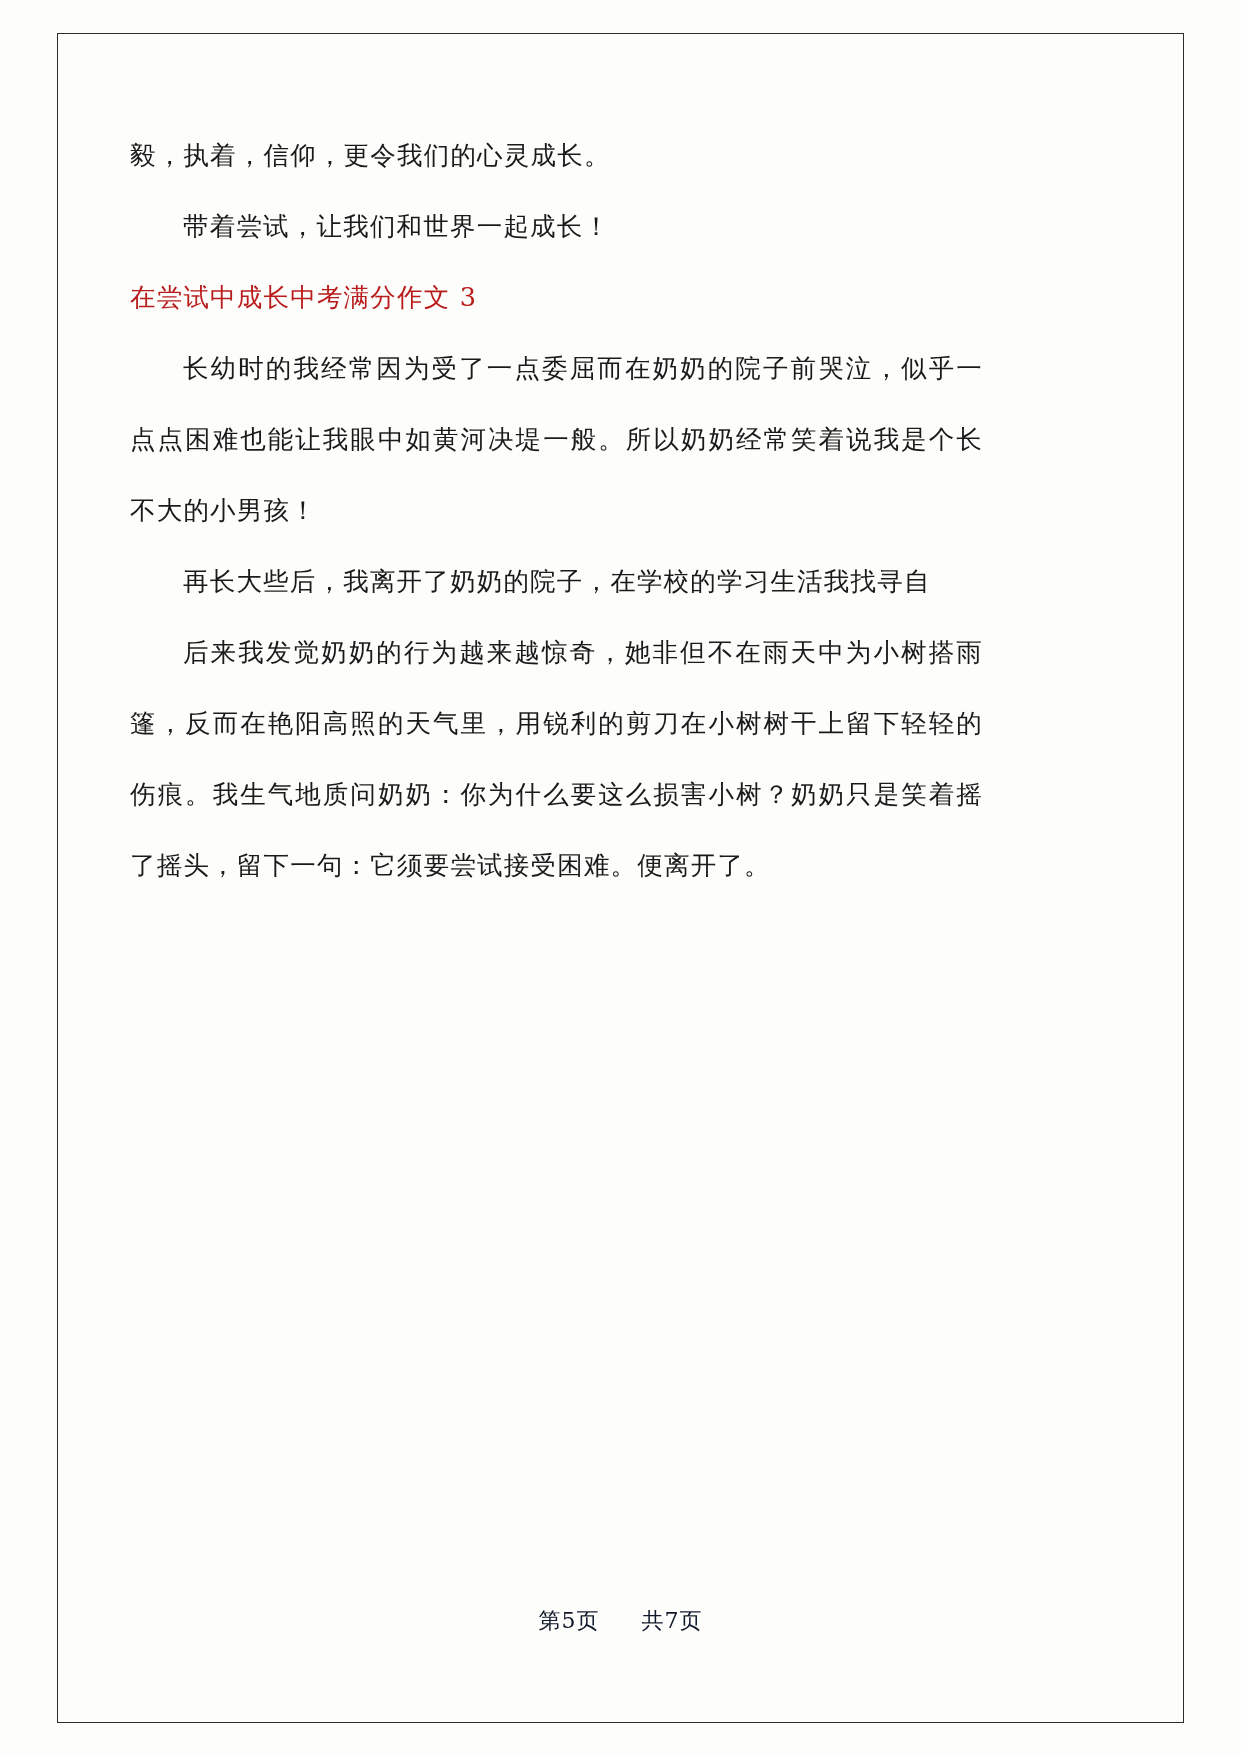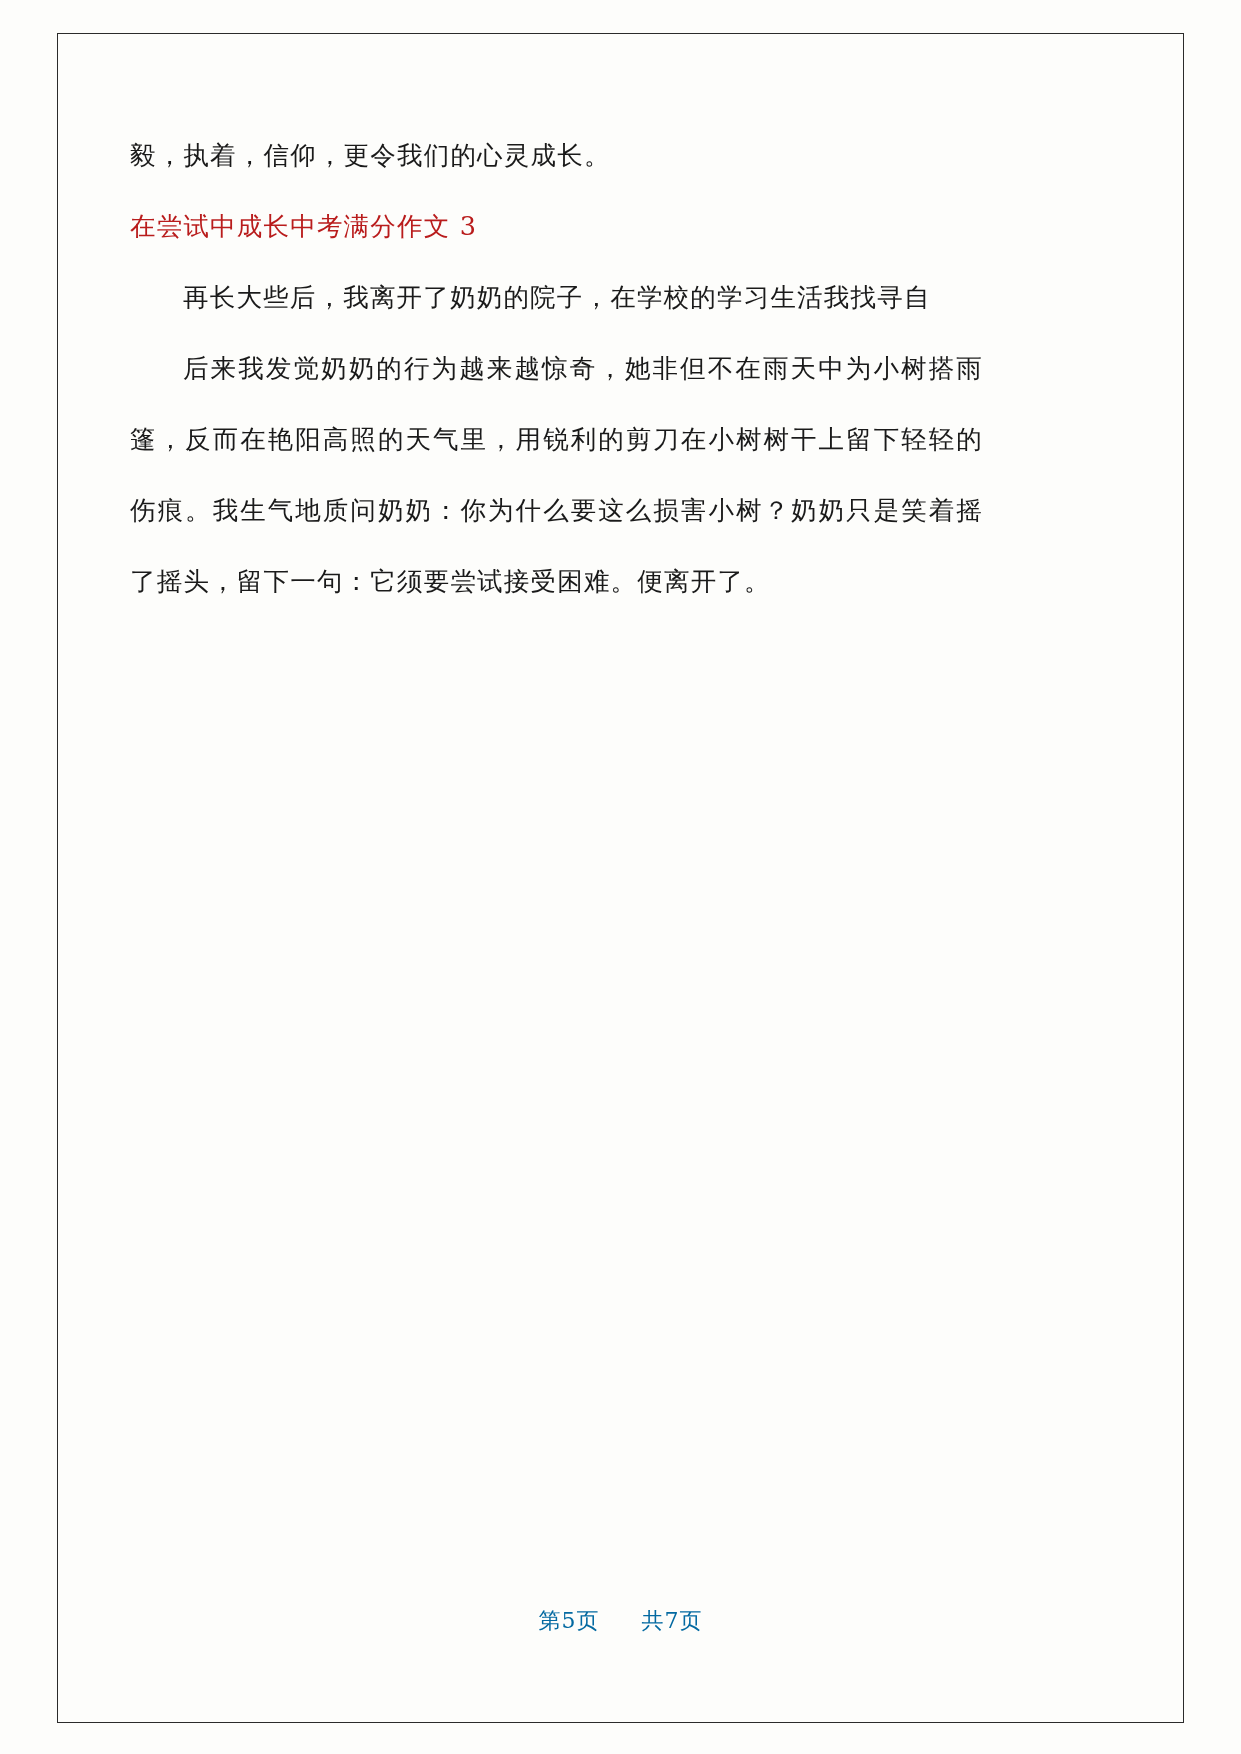--- a/index.html
+++ b/index.html
@@ -56,37 +56,39 @@
     margin: 0;
     font-family: "DejaVu Serif", "Liberation Serif", serif;
   }
   .footer {
     position: absolute;
     left: 0;
     right: 0;
     bottom: 118px;
     text-align: center;
     font-size: 22px;
-    color: #0369a1;
+    color: #0f172a;
     letter-spacing: 1px;
     font-family: "DejaVu Serif", "Liberation Serif", serif;
     margin-top: 8px;
   }
   .footer span { display: inline-block; }
   .footer .gap { width: 26px; }
 </style>
 </head>
 <body>
 
 <div class="page">
   <div class="page-border"></div>
 
   <div class="content">
     <p class="para">毅，执着，信仰，更令我们的心灵成长。</p>
+    <p class="para indent">带着尝试，让我们和世界一起成长！</p>
     <p class="heading">在尝试中成长中考满分作文 3</p>
+    <p class="para indent">长幼时的我经常因为受了一点委屈而在奶奶的院子前哭泣，似乎一点点困难也能让我眼中如黄河决堤一般。所以奶奶经常笑着说我是个长不大的小男孩！</p>
     <p class="para indent">再长大些后，我离开了奶奶的院子，在学校的学习生活我找寻自</p>
     <p class="para indent">后来我发觉奶奶的行为越来越惊奇，她非但不在雨天中为小树搭雨篷，反而在艳阳高照的天气里，用锐利的剪刀在小树树干上留下轻轻的伤痕。我生气地质问奶奶：你为什么要这么损害小树？奶奶只是笑着摇了摇头，留下一句：它须要尝试接受困难。便离开了。</p>
   </div>
 
   <div class="footer">
     <span>第5页</span>
     <span class="gap"></span>
     <span>共7页</span>
   </div>
 </div>

